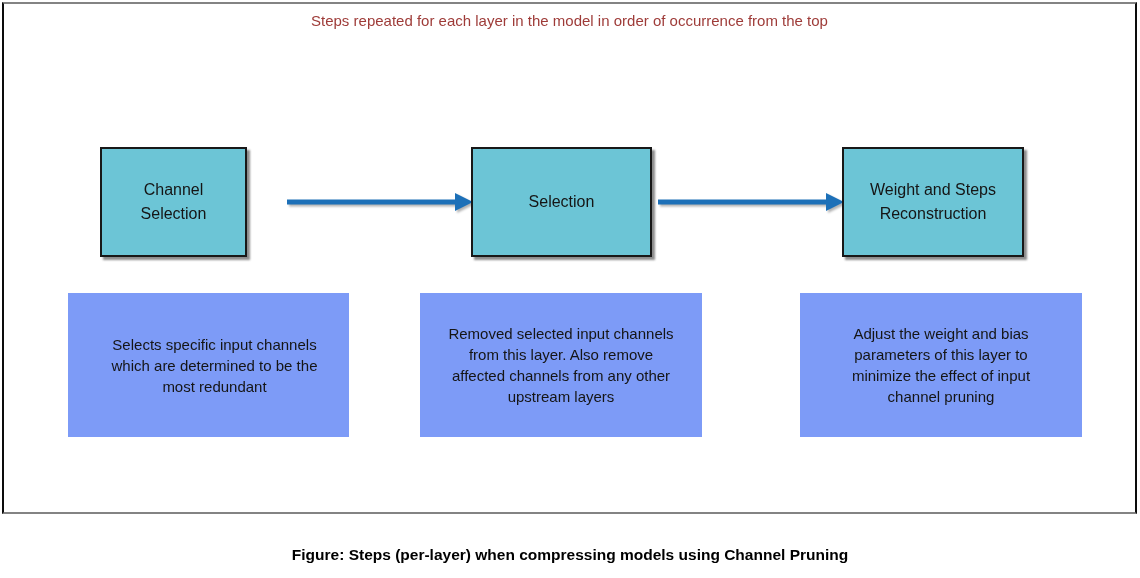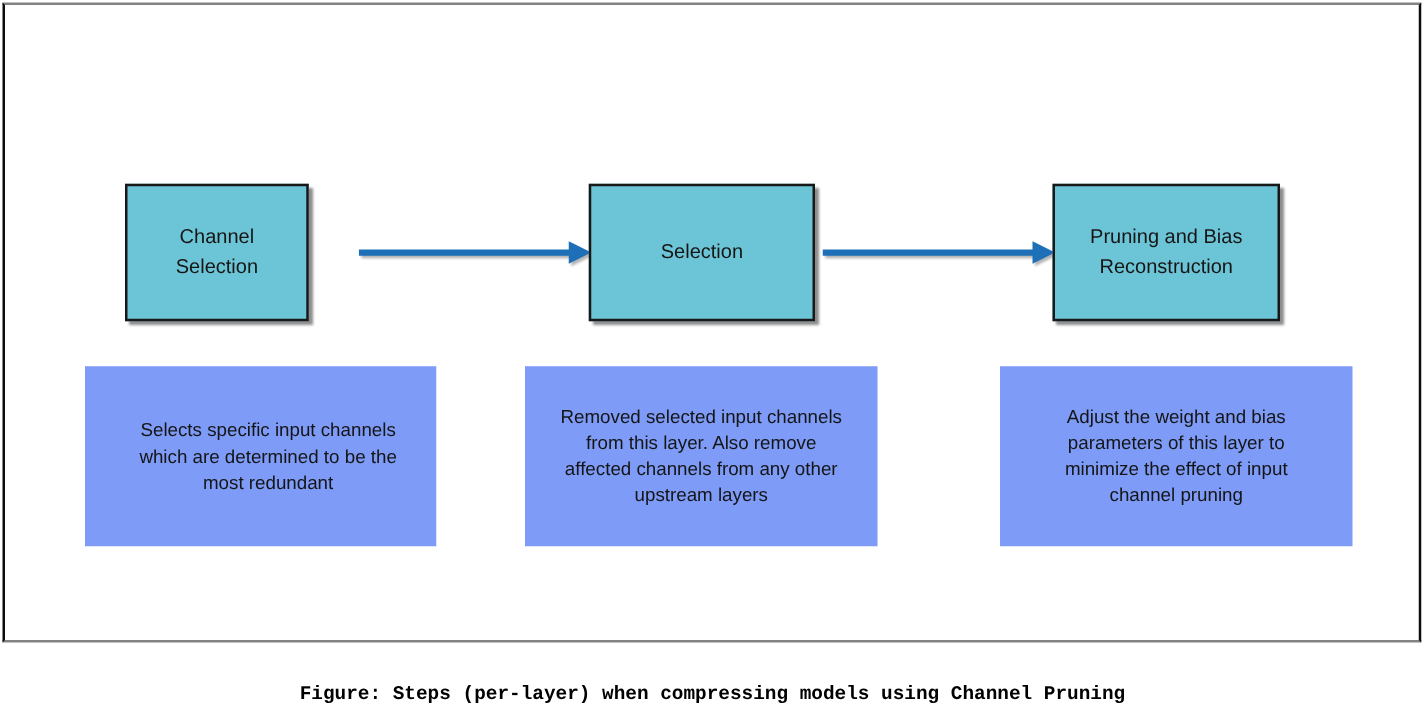--- a/index.html
+++ b/index.html
@@ -46,49 +46,50 @@
     display:flex; align-items:center; justify-content:center;
     text-align:center; font-size:15px; line-height:21px; color:#151515;
     padding:0 24px;
   }
   .desc-1 { left:64px; width:281px;padding-left:36px; }
   .desc-2 { left:416px; }
   .desc-3 { left:796px; }
 
   .caption {
     position:absolute; left:0; right:0; top:546px;
-    text-align:center; font-weight:bold; font-size:15.5px; color:#000000;font-family:Liberation Mono, monospace;
+    text-align:center; font-weight:bold; font-size:15.5px; color:#000000;
   }
 </style>
 </head>
 <body>
 
 <div class="frame">
 
+  <div class="title">Steps repeated for each layer in the model in order of occurrence from the top</div>
 
   <div class="step-box step-1">
     <span>Channel Selection</span>
   </div>
 
   <svg class="arrow arrow-1" viewBox="0 0 186 20" xmlns="http://www.w3.org/2000/svg">
     <line x1="0" y1="10" x2="170" y2="10" stroke-width="5" stroke="#1d70b8"></line>
     <polygon points="168,1 186,10 168,19" fill="#1d70b8"></polygon>
   </svg>
 
   <div class="step-box step-2">
     <span>Selection</span>
   </div>
 
   <svg class="arrow arrow-2" viewBox="0 0 186 20" xmlns="http://www.w3.org/2000/svg">
     <line x1="0" y1="10" x2="170" y2="10" stroke-width="5" stroke="#1d70b8"></line>
     <polygon points="168,1 186,10 168,19" fill="#1d70b8"></polygon>
   </svg>
 
   <div class="step-box step-3">
-    <span>Pruning and Bias Reconstruction</span>
+    <span>Weight and Steps Reconstruction</span>
   </div>
 
   <div class="desc-box desc-1">
     <span>Selects specific input channels which are determined to be the most redundant</span>
   </div>
 
   <div class="desc-box desc-2">
     <span>Removed selected input channels from this layer. Also remove affected channels from any other upstream layers</span>
   </div>
 

